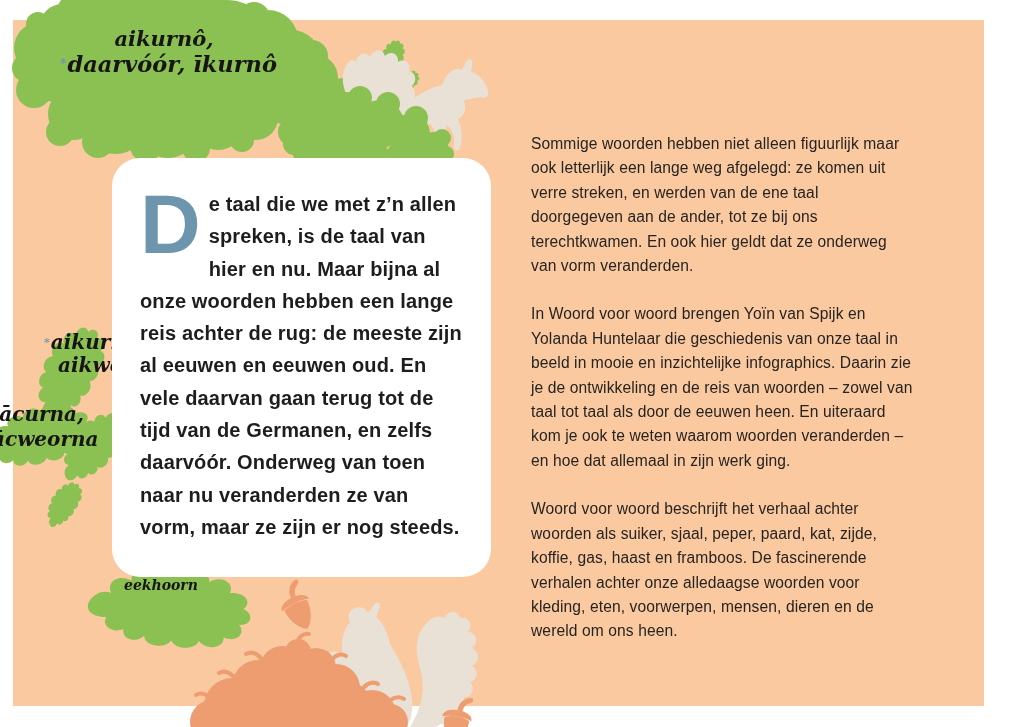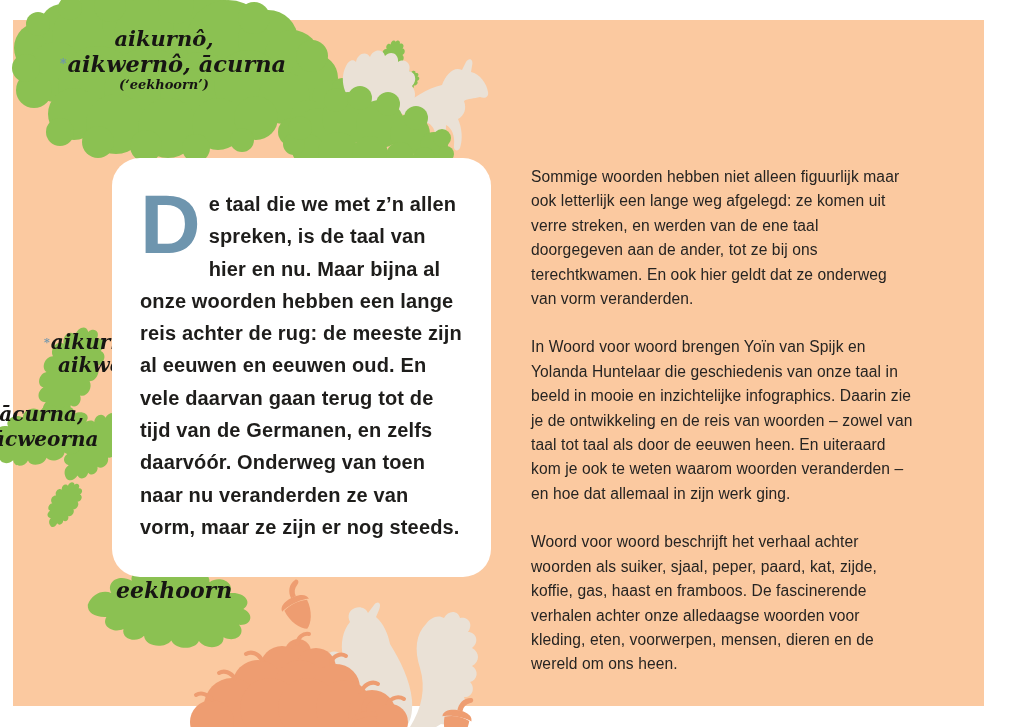--- a/index.html
+++ b/index.html
@@ -22,41 +22,41 @@
   .card p {
     margin:0; font-size:20px; line-height:32.3px; font-weight:700;
     color:#1e1d1b; letter-spacing:0.15px;
   }
   .dropcap {
     float:left; font-size:84px; line-height:64px; font-weight:700;
     margin:4px 10px 0 0; letter-spacing:-2px; color:#6e95ae;
   }
 
   
-  .rightcol { position:absolute; left:531px; top:165px; width:382px; z-index:2; }
+  .rightcol { position:absolute; left:531px; top:132px; width:382px; z-index:2; }
   .rightcol p {
     margin:0 0 24px 0; font-size:15.6px; line-height:24.4px;
     color:#262422; letter-spacing:0.1px;
   }
   .it { }
 
   
   .word-label {
     position:absolute; z-index:2; font-family:"DejaVu Serif", serif;
     font-style:italic; font-weight:700; color:#171513; white-space:nowrap;
   }
   .word-label .ln { display:block; }
   .lbl-top { left:60px; top:26px; width:208px; text-align:center; }
   .lbl-top .l1 { font-size:21px; line-height:25px; }
   .lbl-top .l2 { font-size:22.5px; line-height:26px; }
   .lbl-top .l3 { font-size:13px;  line-height:16px; }
   .lbl-left { left:44px; top:331px; font-size:20px; line-height:23px; }
   .lbl-left .l2 { padding-left:14px; }
   .lbl-oe { left:-8px; top:402px; width:92px; text-align:right; font-size:20px; line-height:25px; }
-  .lbl-nl { left:116px; top:577px; font-size:22px;text-align:right; }
+  .lbl-nl { left:124px; top:577px; font-size:14px;text-align:right; }
   .ast { font-style:normal; font-size:0.55em; vertical-align:0.3em; margin-right:1px; color:#6e95ae; }
 </style>
 </head>
 <body>
 
 <div class="stage">
 
   <div class="panel" style="background: rgb(251, 201, 160);"></div>
 
   <svg class="deco" width="1024" height="727" viewBox="0 0 1024 727">
@@ -188,22 +188,21 @@
     </g>
 
     <g fill="#ee9d71">
       <use href="#acorn-sym" transform="translate(366,724) rotate(-14) scale(0.95)"></use>
       <use href="#acorn-sym" transform="translate(456,724) rotate(10) scale(1.05)"></use>
     </g>
   </svg>
 
   <div class="word-label lbl-top">
     <span class="ln l1">aikurnô,</span>
-    <span class="ln l2"><span class="ast" style="color: rgb(110, 149, 174);">*</span><span>aikwernô, ācurna</span></span>
-    <span class="ln l3">(‘eekhoorn’)</span>
+    <span class="ln l2"><span class="ast" style="color: rgb(110, 149, 174);">*</span><span>daarvóór, īkurnô</span></span>
   </div>
 
   <div class="word-label lbl-left">
     <span class="ln l1"><span class="ast" style="color: rgb(110, 149, 174);">*</span><span>aikurnô,</span></span>
     <span class="ln l2">aikwernô</span>
   </div>
 
   <div class="word-label lbl-oe">
     <span class="ln">ācurna,</span>
     <span class="ln">ācweorna</span>

